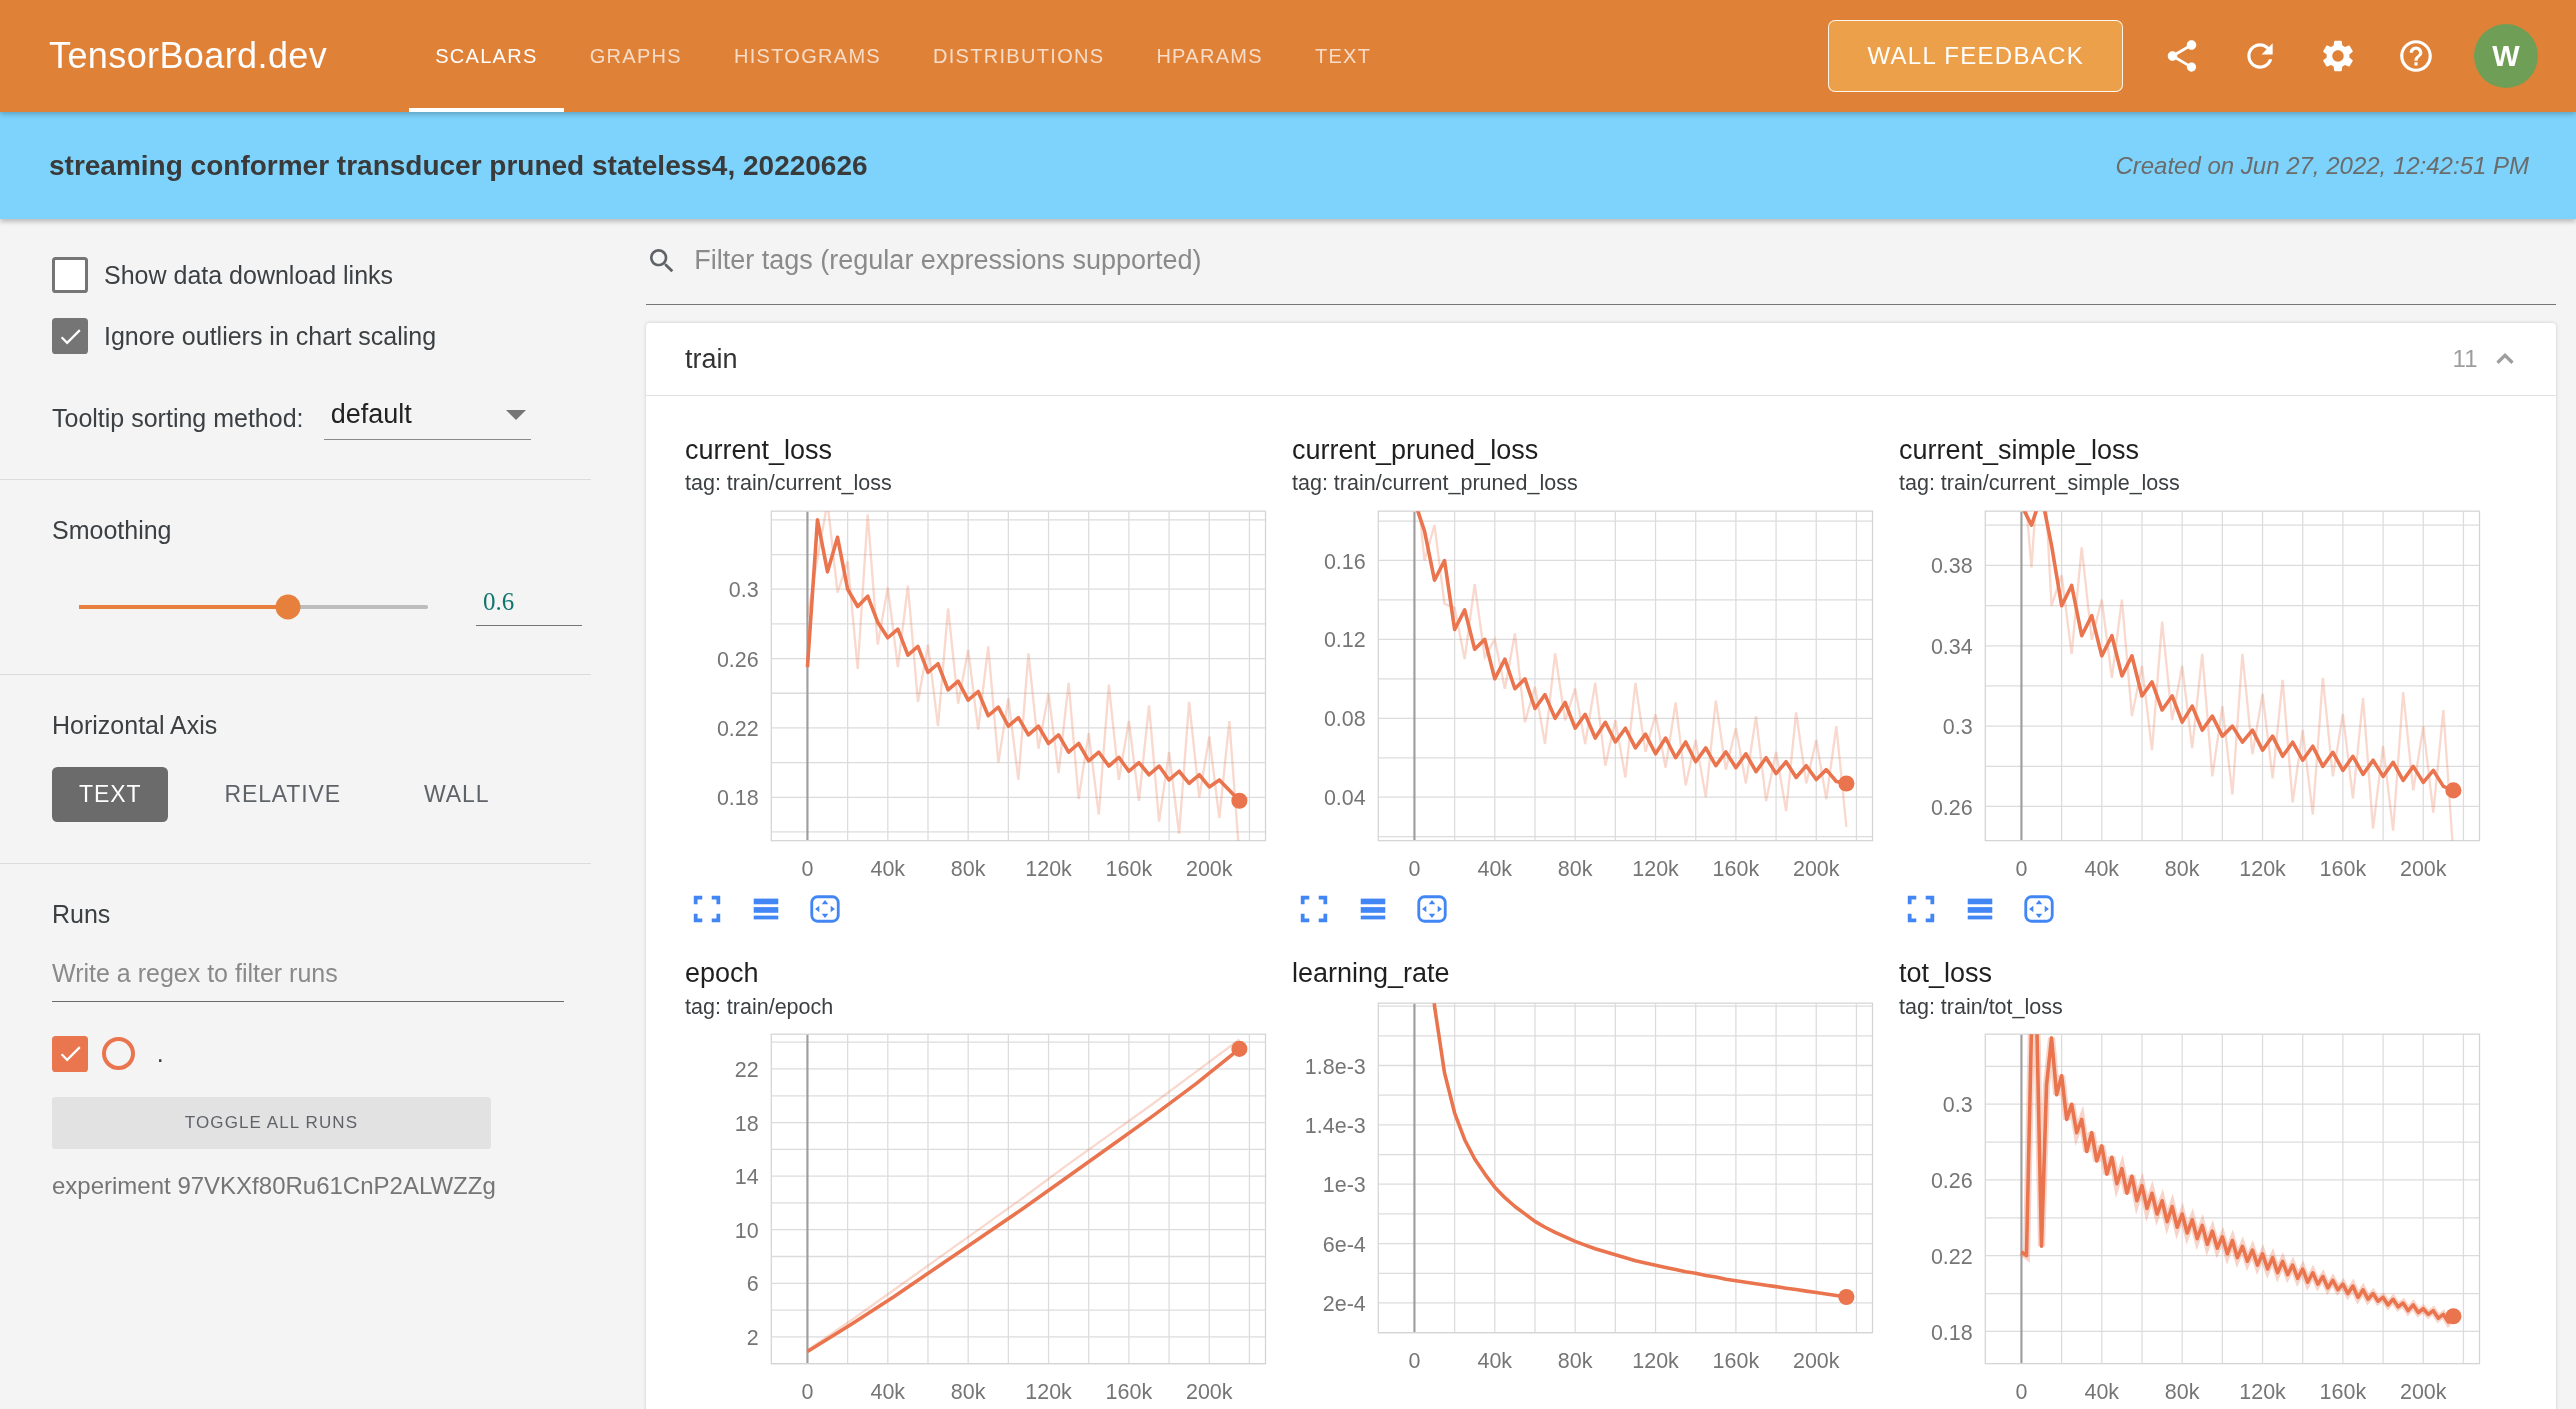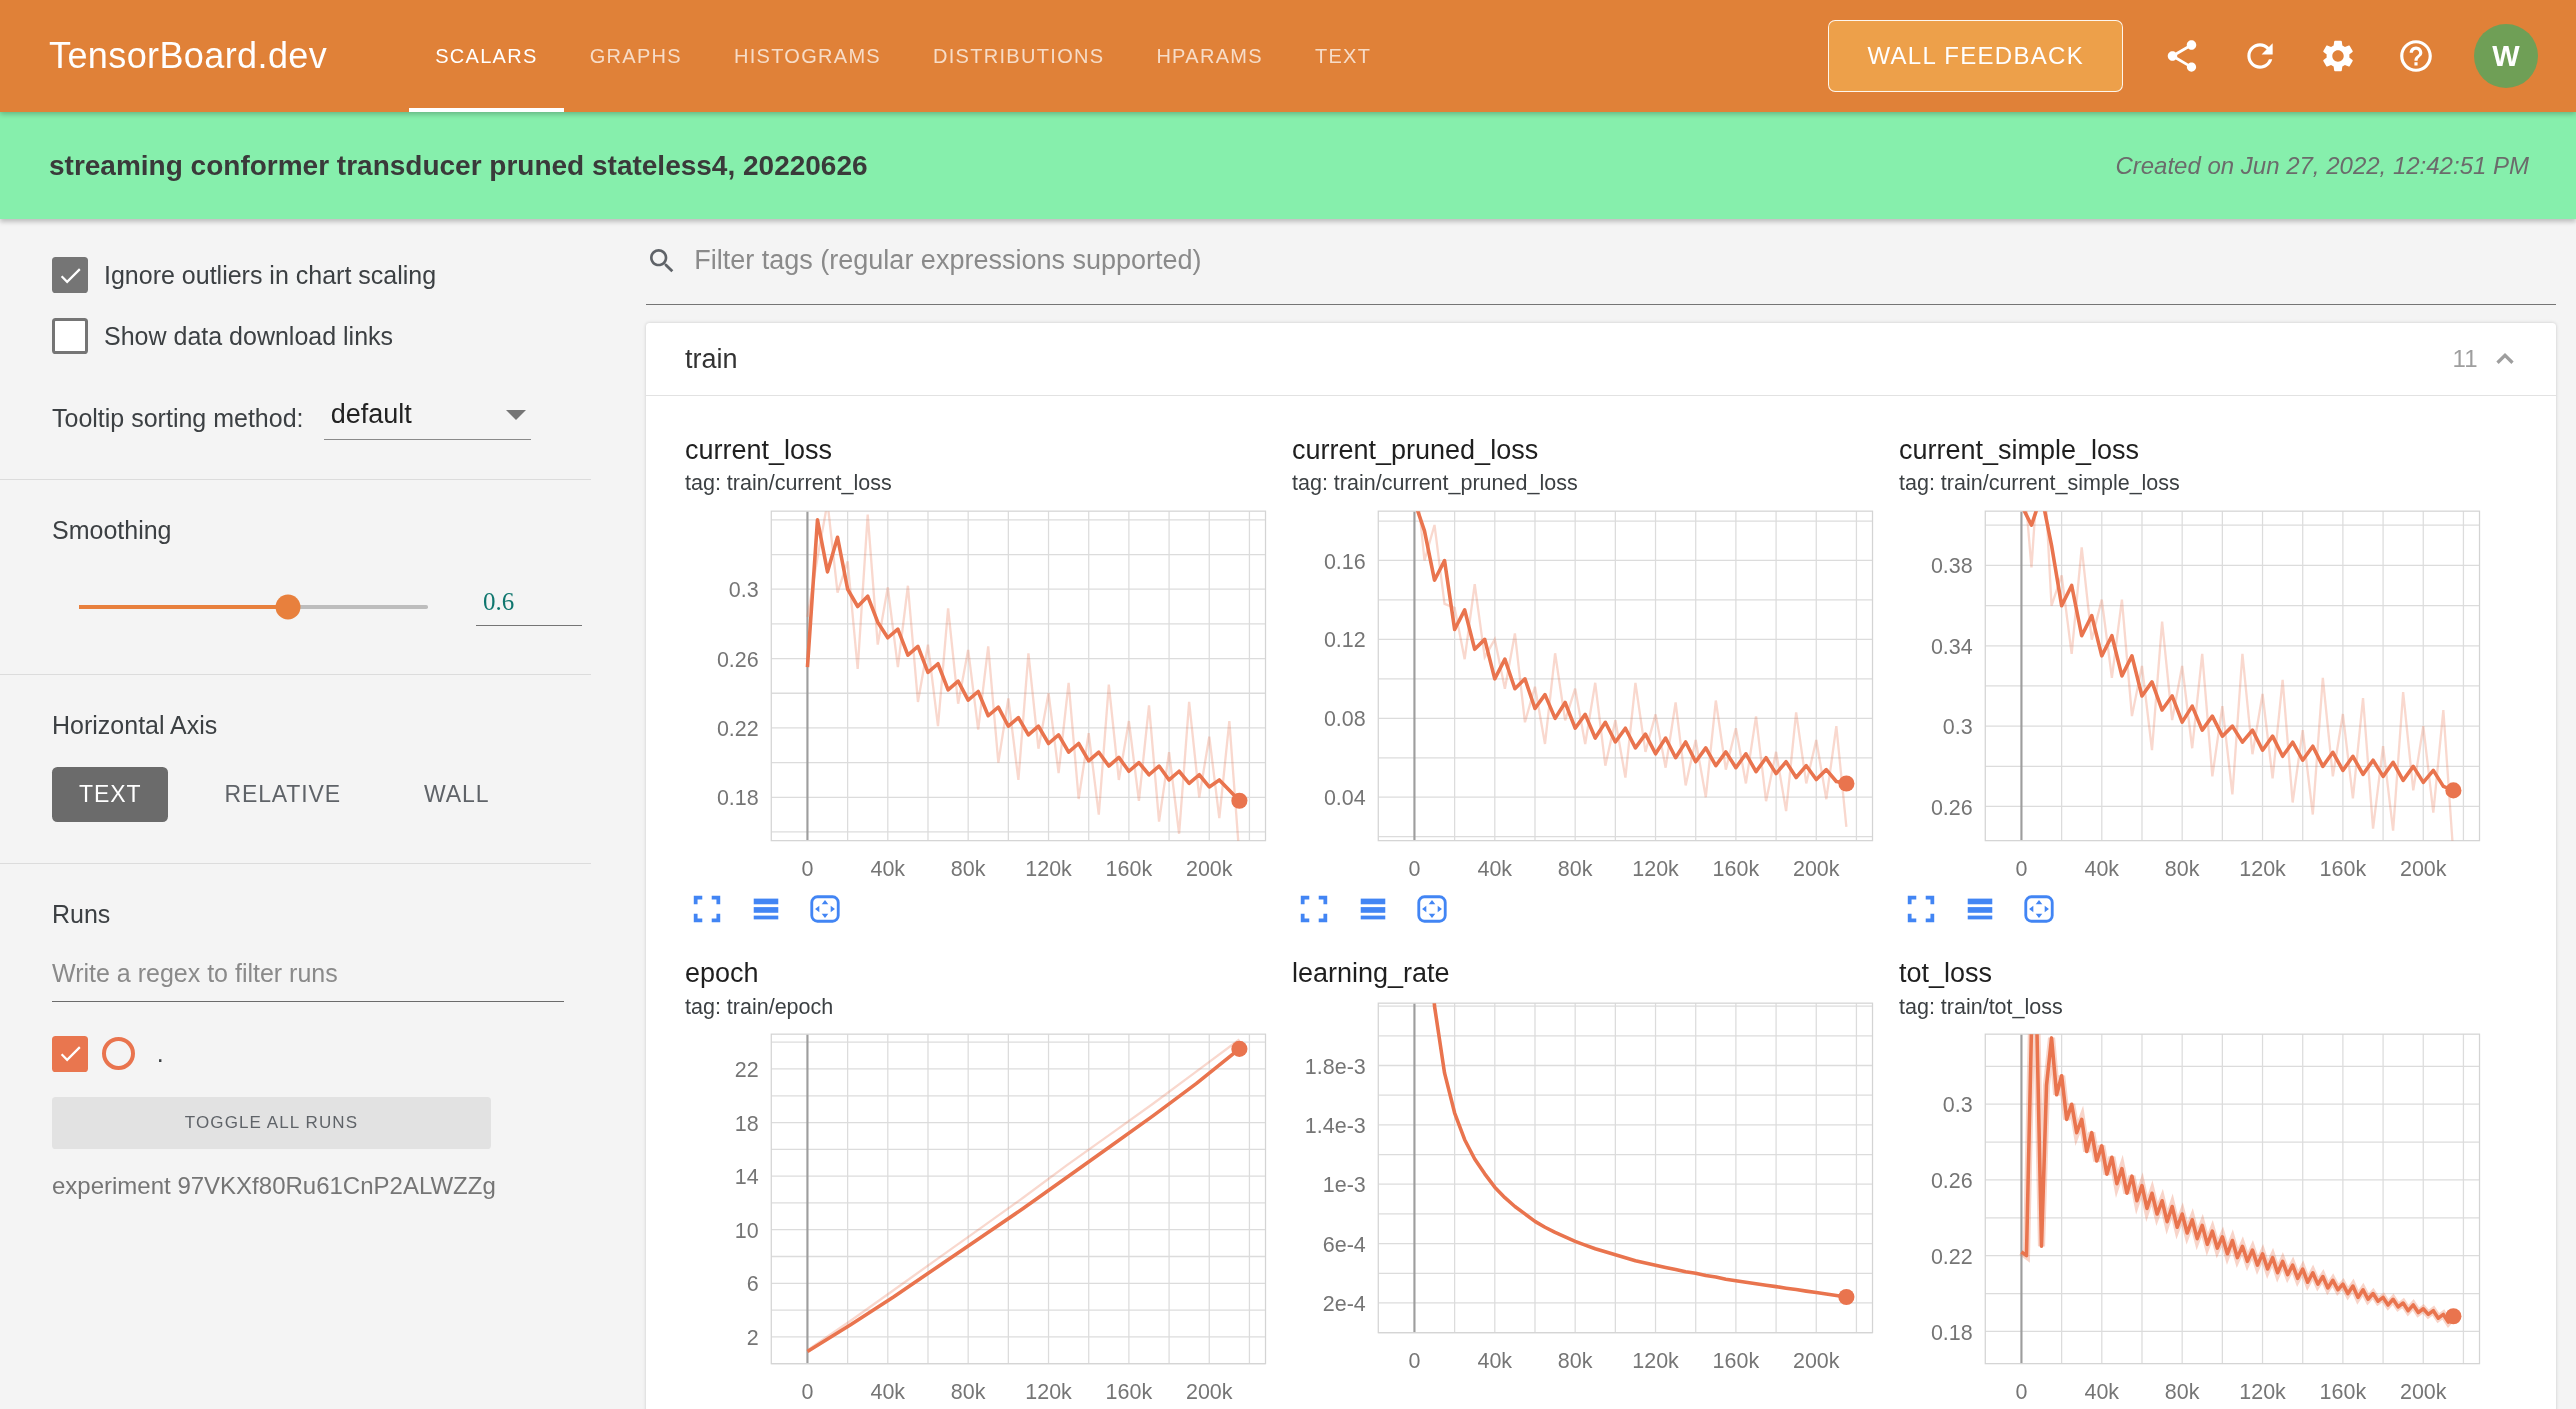--- a/index.html
+++ b/index.html
@@ -31,21 +31,21 @@
     display:flex;align-items:center;cursor:pointer;font-weight:500;
   }
   .nav-icon{width:39px;height:39px;margin-left:39px;cursor:pointer;display:flex;align-items:center;justify-content:center;}
   .nav-icon svg{width:38px;height:38px;fill:#fff;}
   .avatar{
     width:64px;height:64px;border-radius:50%;background:#6f9f56;margin-left:39px;
     display:flex;align-items:center;justify-content:center;font-size:29px;font-weight:bold;color:#fff;cursor:pointer;
   }
   
   .titlebar{
-    position:absolute;top:112px;left:0;width:2576px;height:107px;background:#86efac;
+    position:absolute;top:112px;left:0;width:2576px;height:107px;background:#7dd3fc;
     box-shadow:0 2.7px 4.5px rgba(0,0,0,.22);z-index:10;
     display:flex;align-items:center;
   }
   .page-title{font-size:28px;font-weight:bold;color:#3a3a3a;margin-left:49px;}
   .created{margin-left:auto;margin-right:47px;font-size:24px;font-style:italic;color:#6b6b6b;}
   
   .sidebar{
     position:absolute;top:219px;left:0;width:591px;bottom:0;
     padding:38px 0 0 52px;box-sizing:border-box;color:#3c4043;
   }
@@ -166,30 +166,30 @@
   </div>
 </div>
 
 <div class="titlebar">
   <div class="page-title">streaming conformer transducer pruned stateless4, 20220626</div>
   <div class="created">Created on Jun 27, 2022, 12:42:51 PM</div>
 </div>
 
 <div class="sidebar">
   <div class="check-row">
+    <div class="checkbox"></div>
+    <div class="check-label">Show data download links</div>
+  </div>
+  <div class="check-row">
     <div class="checkbox checked">
       <svg viewBox="0 0 24 24">
           <path d="M9 16.2L4.8 12l-1.4 1.4L9 19 21 7l-1.4-1.4z"></path>
         </svg>
     </div>
     <div class="check-label">Ignore outliers in chart scaling</div>
-  </div>
-  <div class="check-row">
-    <div class="checkbox"></div>
-    <div class="check-label">Show data download links</div>
   </div>
   <div class="tooltip-row">
     <div class="tooltip-label">Tooltip sorting method:</div>
     <div class="select">
       <span class="select-value">default</span>
       <span class="caret"></span>
     </div>
   </div>
   <div class="divider"></div>
   <div class="side-heading">Smoothing</div>

